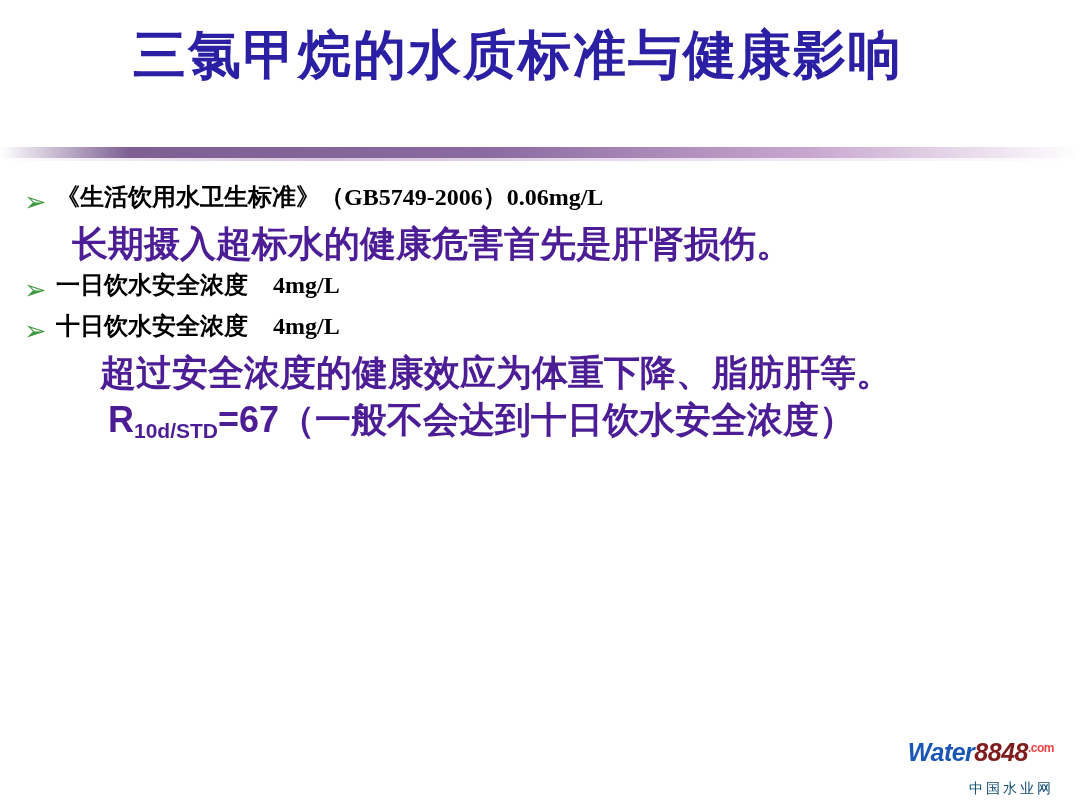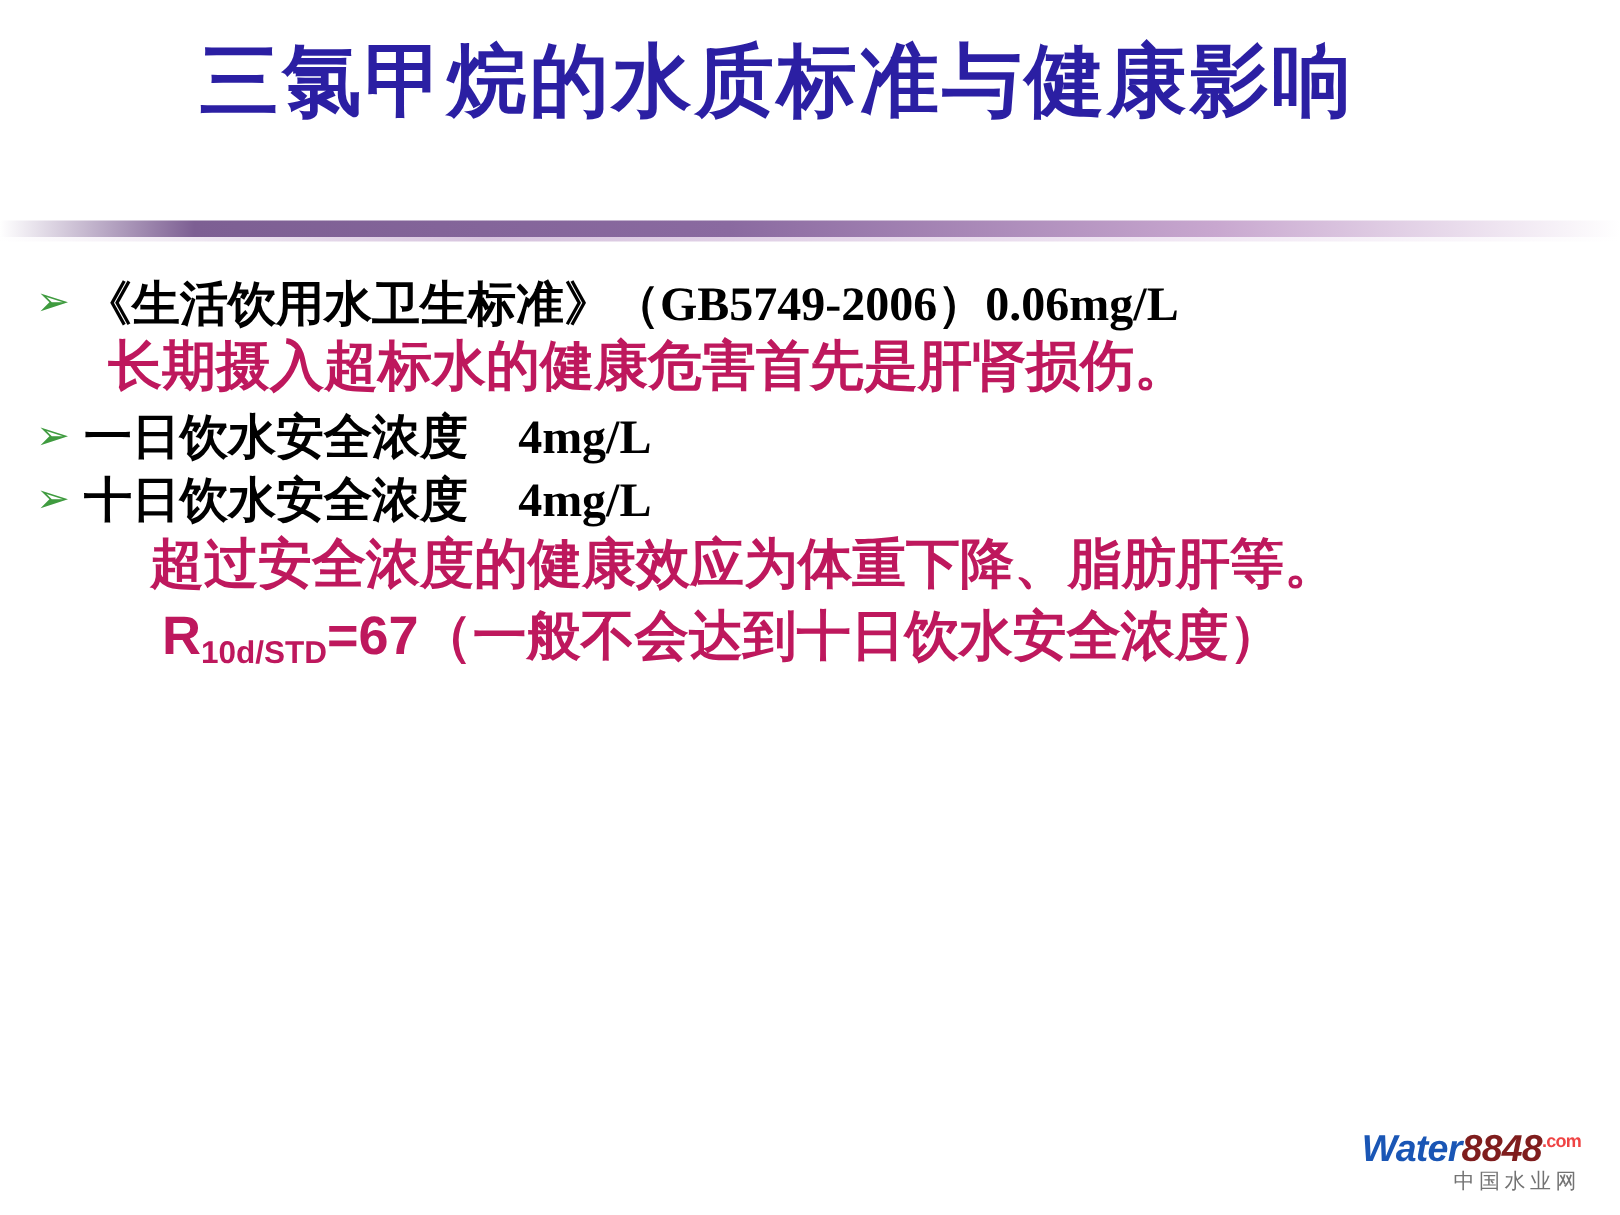--- a/index.html
+++ b/index.html
@@ -79,32 +79,32 @@
     color: #3f9b3f;
     font-family: "DejaVu Sans", "Liberation Sans", sans-serif;
     font-size: 27px;
     line-height: 1.45;
     text-align: left;
     padding-left: 8px;
     box-sizing: border-box;
   }
   .text {
     flex: 1 1 auto;
-    font-size: 32px;
+    font-size: 24px;
     color: #000000;
     font-family: "DejaVu Sans", "Liberation Sans", sans-serif;
     font-weight: bold;
   }
   .text .latin {
     font-family: "Liberation Serif", "DejaVu Serif", serif;
     font-weight: bold;
   }
   .sub-line {
     font-size: 36px;
-    color: #be185d;
+    color: #4c1d95;
     font-family: "DejaVu Sans", "Liberation Sans", sans-serif;
     font-weight: bold;
     line-height: 1.3;
     margin-left: 40px;
   }
   .indent-1 { padding-left: 16px; }
   .indent-2 { padding-left: 44px; }
   .indent-3 { padding-left: 52px; }
 
   .formula {
@@ -145,23 +145,23 @@
   }
   .logo-main .dotcom {
     font-size: 12px;
     color: #ef4444;
     font-style: normal;
     vertical-align: super;
   }
   .logo-sub {
     font-family: "DejaVu Sans", "Liberation Sans", sans-serif;
     font-size: 14px;
-    color: #737373;
+    color: #0c4a6e;
     letter-spacing: 3px;
-    margin-top: 0;
+    margin-top: 14px;
   }
 </style>
 </head>
 <body>
 
 <div class="slide">
 
   <div class="title-area">
     <div class="slide-title">三氯甲烷的水质标准与健康影响</div>
   </div>

